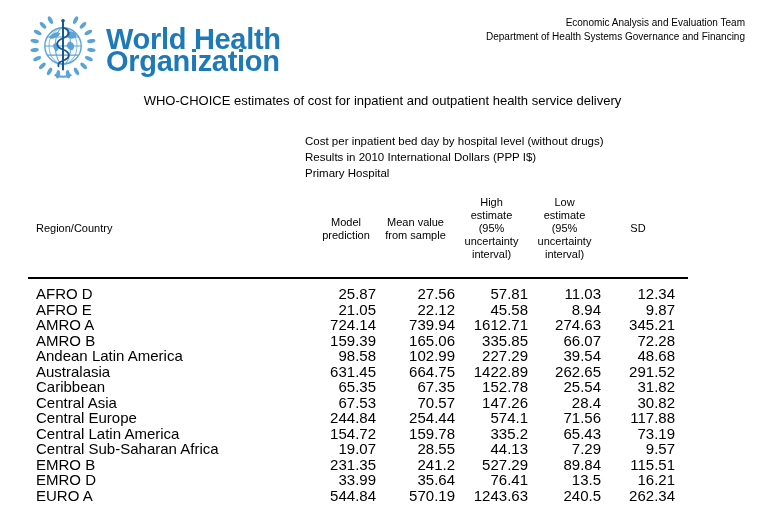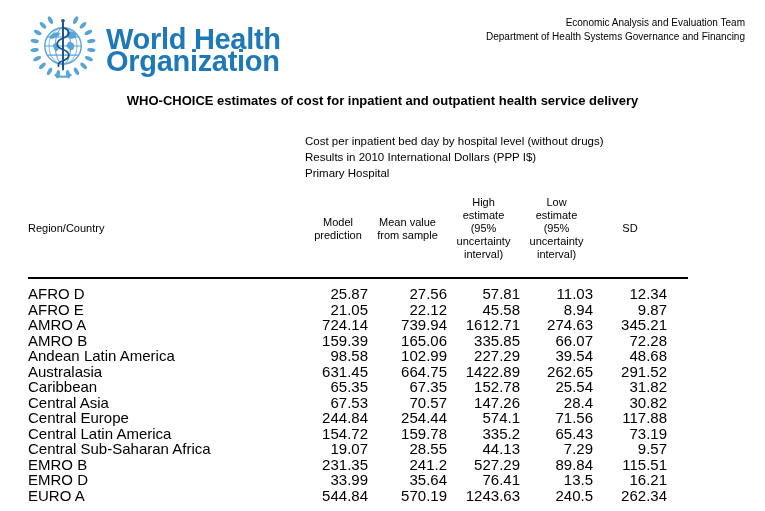--- a/index.html
+++ b/index.html
@@ -27,37 +27,37 @@
   }
 
   .team {
     position:absolute; right:20px; top:16px;
     text-align:right; font-size:10px; line-height:14px;
   }
 
   
   .doc-title {
     position:absolute; top:93px; left:0; width:765px;
-    text-align:center; font-size:13px; font-weight:bold;
+    text-align:center; font-size:13px; font-weight:normal;
   }
   .subtitle {
     position:absolute; left:305px; top:133px;
     font-size:11.5px; line-height:16px;
   }
 
   
   .costs-table { position:absolute; left:28px; top:180px; width:660px; }
   .thead {
     display:flex; align-items:center;
     min-height:99px;
     border-bottom:2px solid #000;
     font-size:11px; line-height:13px;
   }
   .th { white-space:pre-line; text-align:center; }
-  .col-region { width:280px; }
+  .col-region { width:280px;margin-left:8px; }
   .th.col-region { text-align:left; }
   .col-c1 { width:60px; }
   .col-c2 { width:79px; }
   .col-c3 { width:73px; }
   .col-c4 { width:73px; }
   .col-c5 { width:74px; }
 
   .tbody { padding-top:7px; }
   .tr { display:flex; height:15.5px; font-size:15px; line-height:15.5px; }
   .td { overflow:hidden; white-space:nowrap; }

